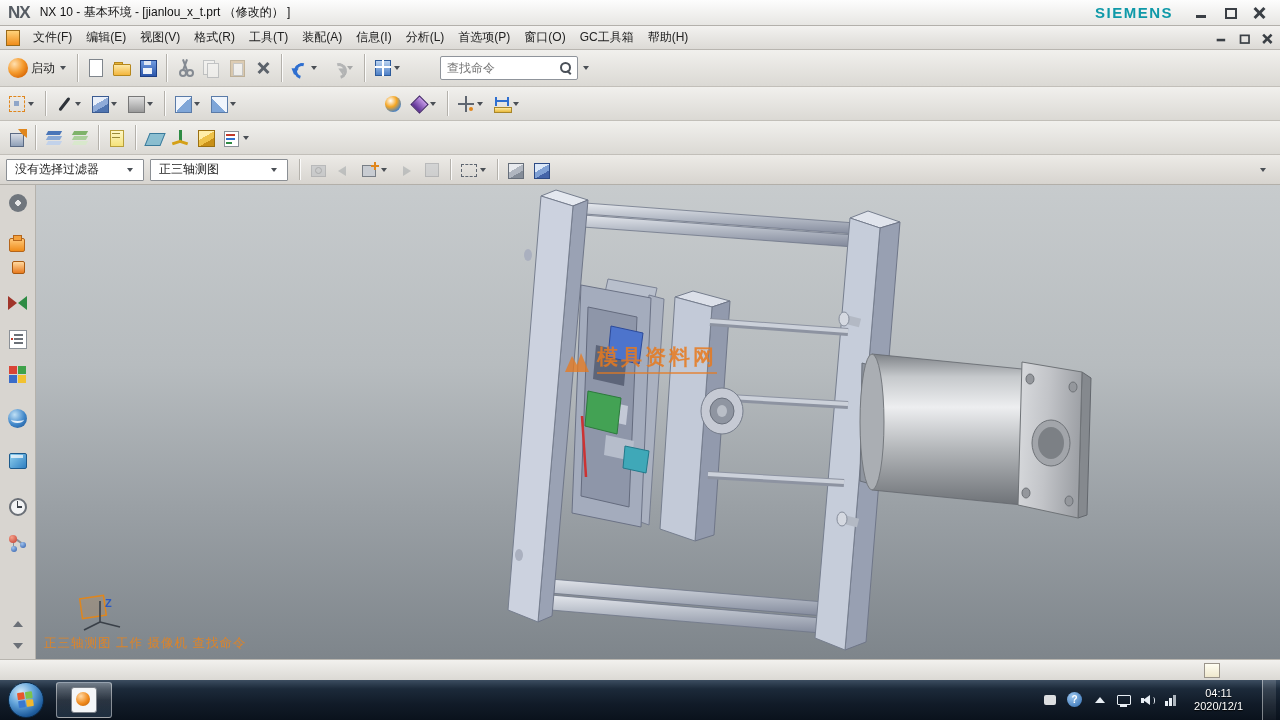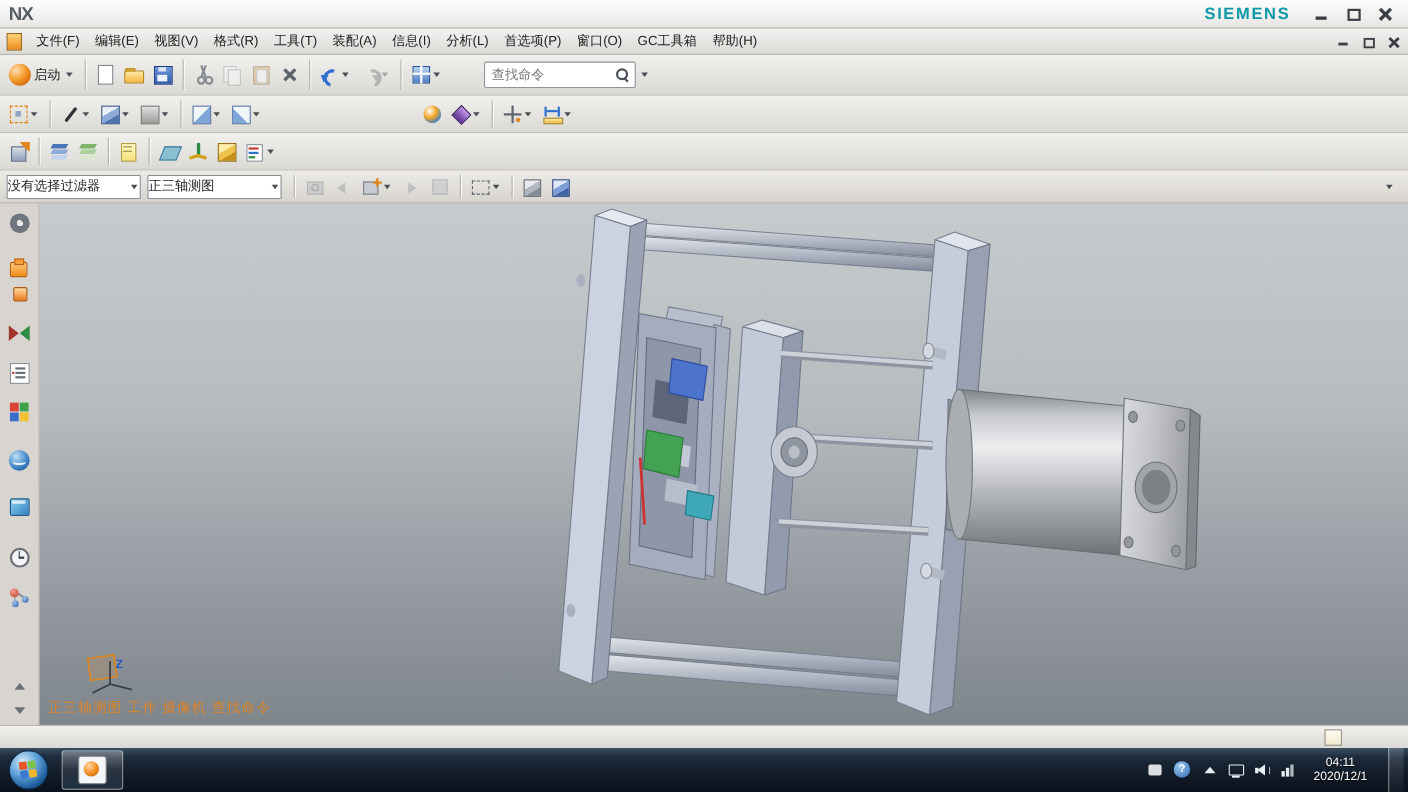--- a/index.html
+++ b/index.html
@@ -50,21 +50,21 @@
 
   .searchbox{width:128px;height:22px;background:#fff;border:1px solid #8f949b;border-radius:2px;
              display:flex;align-items:center;padding:0 4px;margin-left:34px}
   .searchbox input{flex:1;border:none;outline:none;background:transparent;font-size:12px;min-width:0;
                    font-family:"Liberation Sans","DejaVu Sans",sans-serif}
   .mag{position:relative;width:14px;height:14px}
   .mag .lens{position:absolute;left:1px;top:1px;width:7px;height:7px;border:2px solid #4a5058;border-radius:50%}
   .mag .hdl{position:absolute;left:9px;top:9px;width:2px;height:5px;background:#4a5058;transform:rotate(-45deg)}
 
   .dd{height:20px;width:120px;background:#fff;border:1px solid #8b8f94;border-radius:1px;
-      display:flex;align-items:center;justify-content:space-between;padding:0 0;margin-right:6px}
+      display:flex;align-items:center;justify-content:space-between;padding:0 8px;margin-right:6px}
   .dd .dd-text{overflow:hidden;white-space:nowrap}
 
   
   .sidebar{position:absolute;left:0;top:185px;width:36px;height:474px;background:#d8d5d0;
            border-right:1px solid #b5b2ac;box-sizing:border-box;display:flex;flex-direction:column;
            align-items:center;padding-top:8px}
   .side-ic{position:relative;width:20px;height:20px;flex:0 0 auto}
   .side-ic span{position:absolute}
 
   
@@ -105,20 +105,21 @@
   .tray .ti span{position:absolute}
   .clock{color:#fff;font-size:11px;line-height:13px;text-align:center;margin:0 6px;text-shadow:0 1px 1px #000}
   .sliver{width:13px;height:40px;margin-left:4px;border-left:1px solid rgba(255,255,255,.45);
           background:linear-gradient(rgba(255,255,255,.14),rgba(255,255,255,.03))}
 </style>
 </head>
 <body>
 
 <div class="titlebar">
   <span class="nxlogo">NX</span>
+  <span class="title-text">NX 10 - 基本环境 - [jianlou_x_t.prt （修改的） ]</span>
   <span class="tspacer"></span>
   <span class="siemens">SIEMENS</span>
   <span class="winbtns">
     <span class="wb wb-min">
         <span></span>
       </span>
     <span class="wb wb-max">
         <span></span>
       </span>
     <span class="wb wb-close">
@@ -567,20 +568,26 @@
       <polygon points="986,177 1046,187 1042,333 982,320" fill="url(#gFlange)" stroke="#6f7377"></polygon>
       <ellipse cx="1015" cy="258" rx="19" ry="23" fill="#a2a5aa" stroke="#6d7176"></ellipse>
       <ellipse cx="1015" cy="258" rx="13" ry="16" fill="#7c8085"></ellipse>
       <ellipse cx="994" cy="194" rx="4" ry="5" fill="#94979c" stroke="#6d7176"></ellipse>
       <ellipse cx="1037" cy="202" rx="4" ry="5" fill="#94979c" stroke="#6d7176"></ellipse>
       <ellipse cx="990" cy="308" rx="4" ry="5" fill="#94979c" stroke="#6d7176"></ellipse>
       <ellipse cx="1033" cy="316" rx="4" ry="5" fill="#94979c" stroke="#6d7176"></ellipse>
     </g>
   </svg>
 
+  <div class="watermark">
+    <svg width="28" height="24" viewBox="0 0 28 24">
+      <path d="M2 22 L9 6 L14 15 L18 3 L26 22 Z" fill="#e87a1e" opacity="0.9"></path>
+    </svg>
+    <span class="wm-text">模具资料网</span>
+  </div>
 
   <svg class="triad" width="84" height="48" viewBox="0 0 84 48">
     <rect x="5" y="7" width="24" height="20" fill="rgba(240,150,40,.15)" stroke="#e0861c" stroke-width="1.5" transform="rotate(-8 17 17)"></rect>
     <line x1="24" y1="32" x2="24" y2="11" stroke="#3a4048" stroke-width="1.6"></line>
     <line x1="24" y1="32" x2="8" y2="40" stroke="#3a4048" stroke-width="1.6"></line>
     <line x1="24" y1="32" x2="44" y2="37" stroke="#3a4048" stroke-width="1.6"></line>
     <text x="29" y="17" font-size="11" fill="#2b59c0" font-weight="bold">Z</text>
   </svg>
 
   <div class="view-status">正三轴测图 工作 摄像机 查找命令</div>

